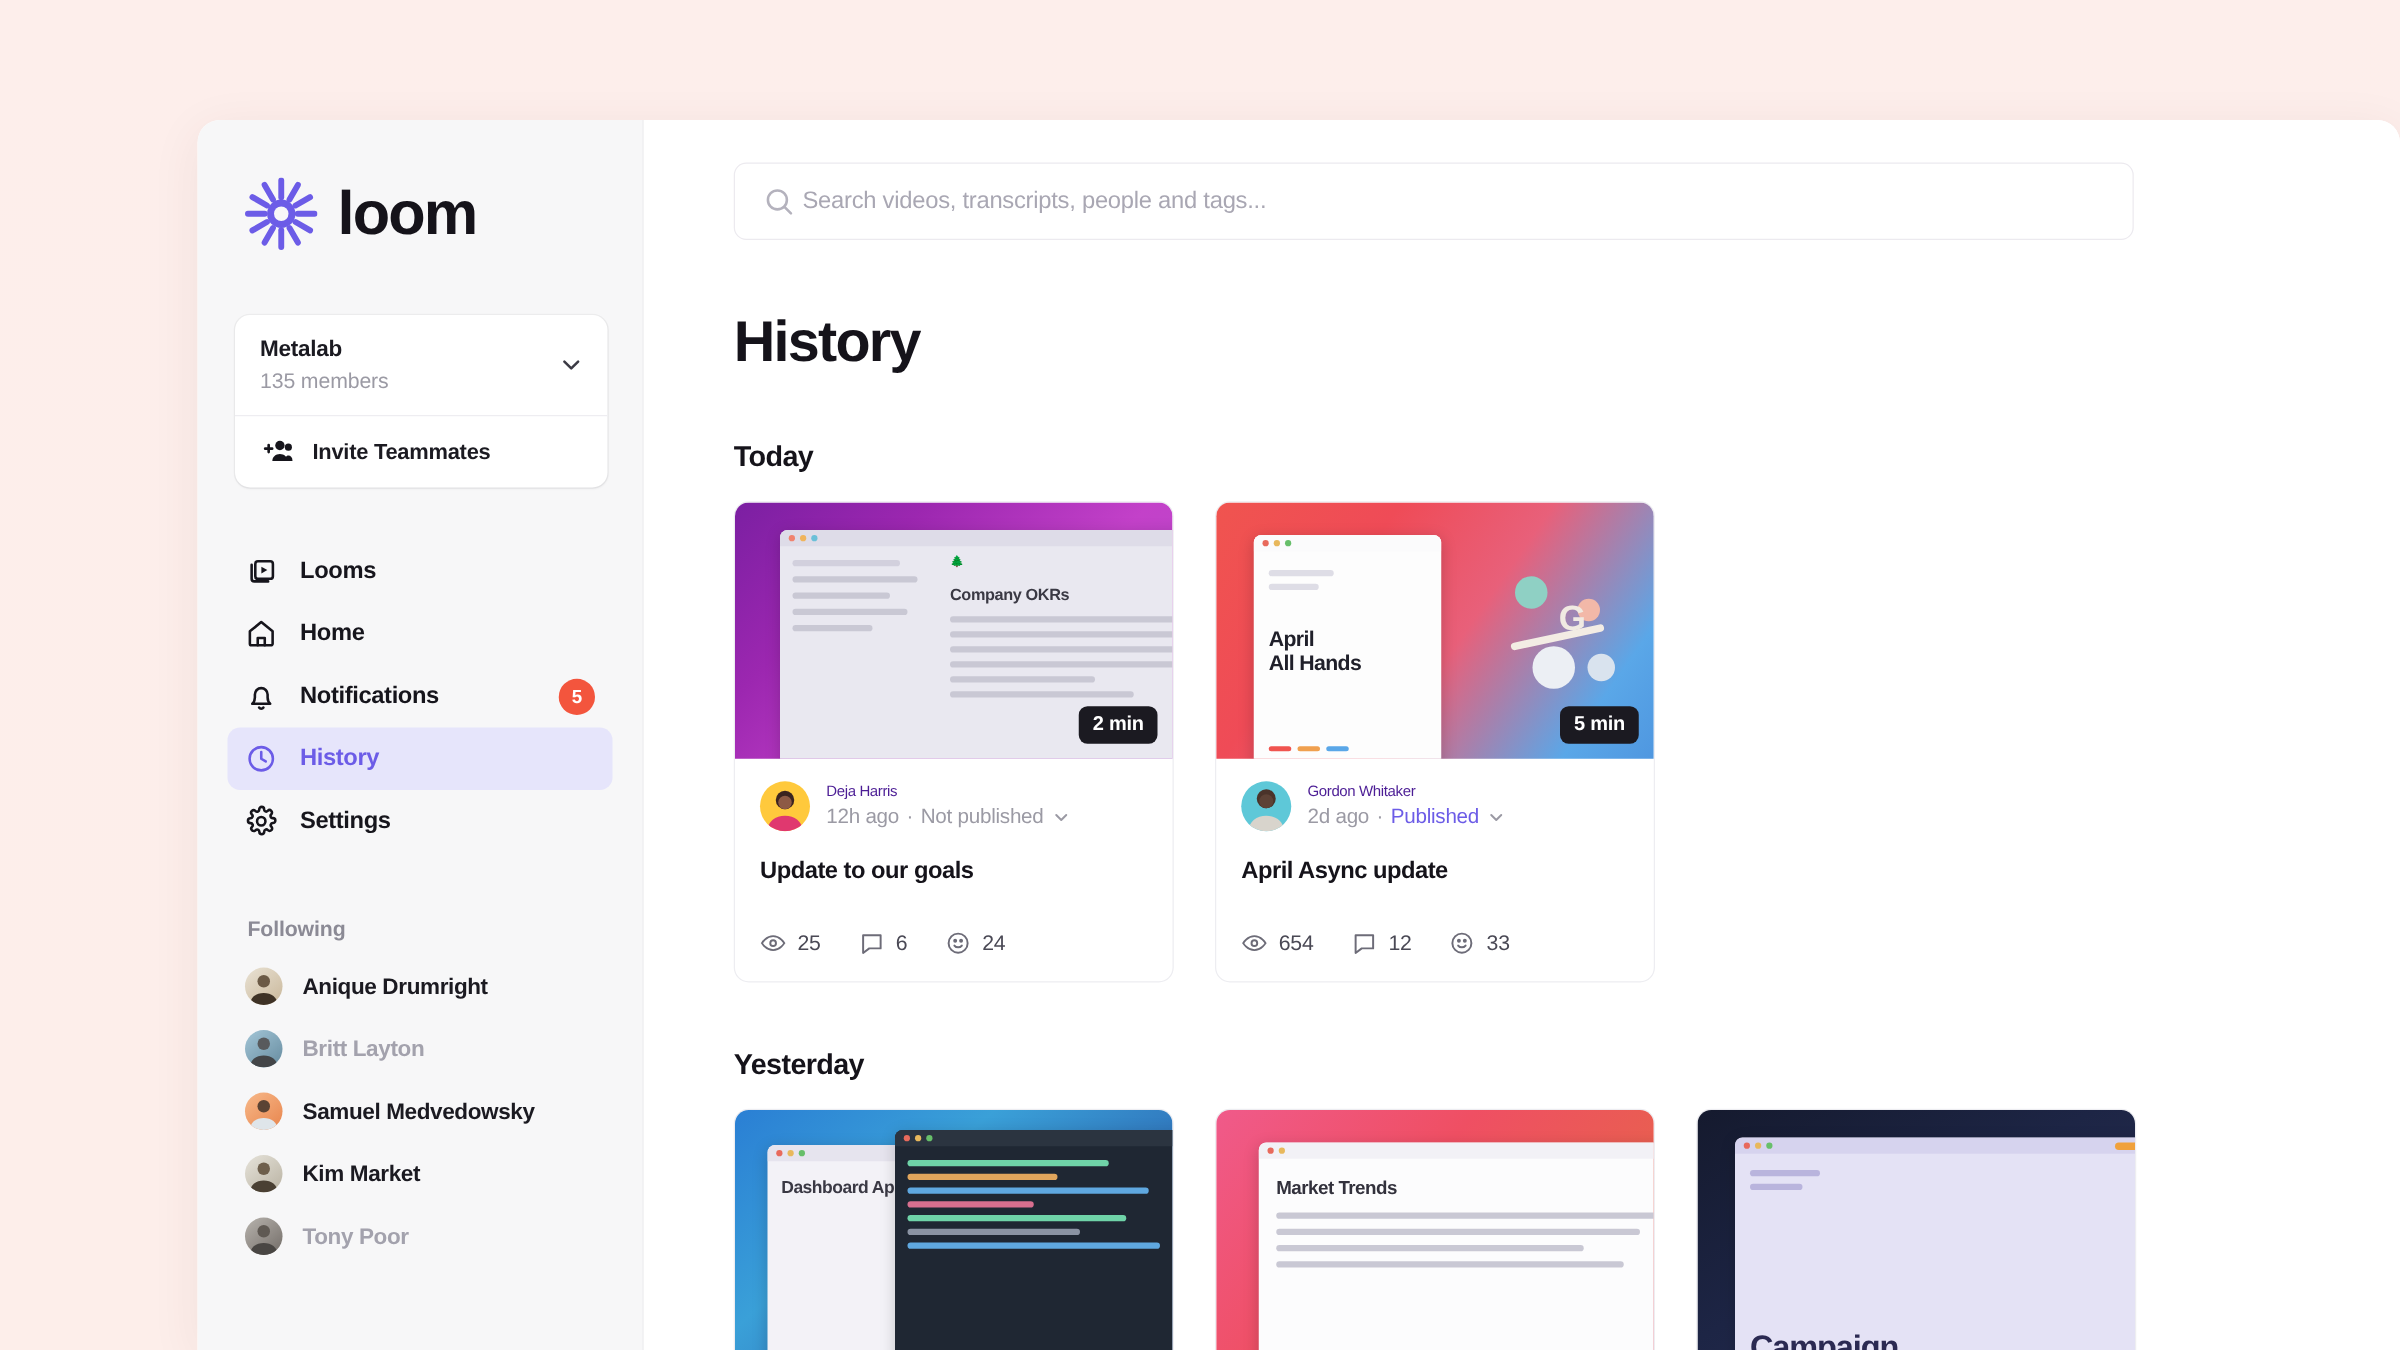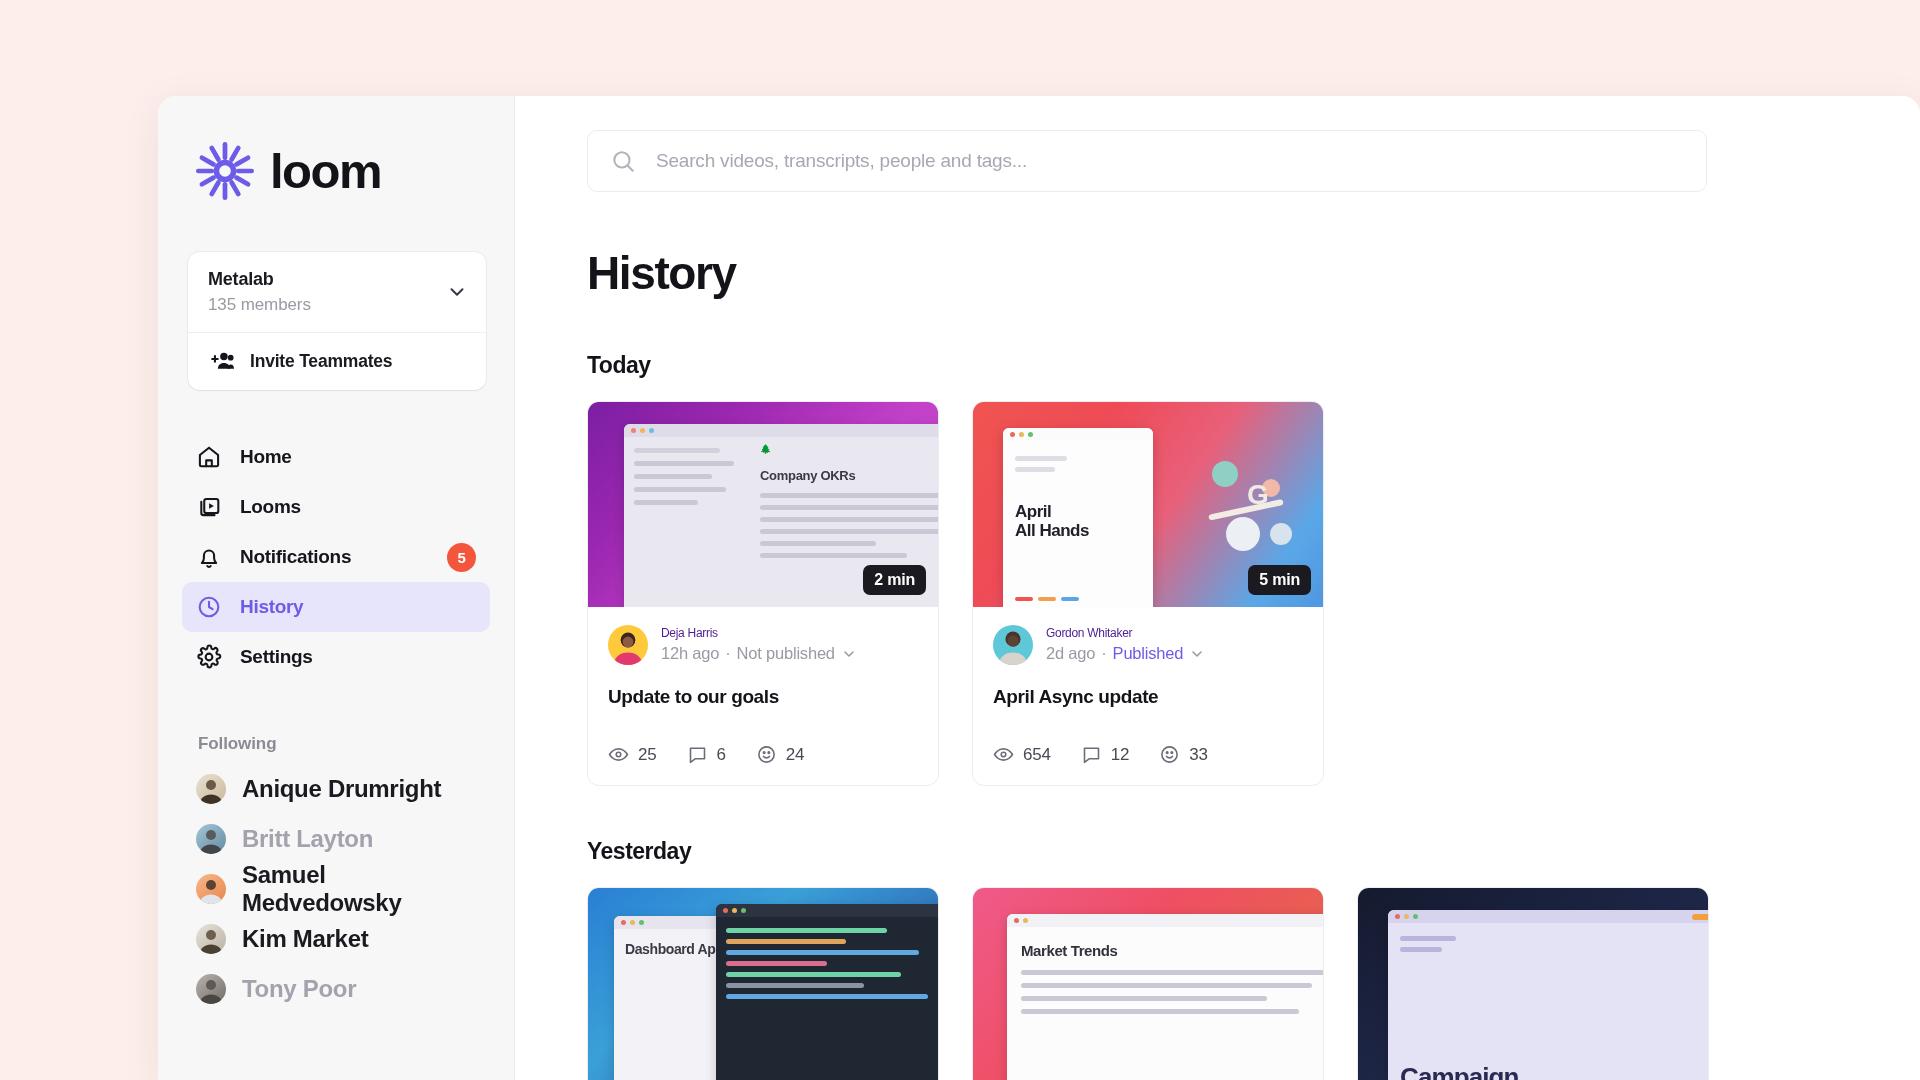--- a/index.html
+++ b/index.html
@@ -115,41 +115,41 @@
     height: 50px;
     padding: 0 14px;
     border-radius: 10px;
     cursor: pointer;
   }
   .avatar-sm {
     width: 30px; height: 30px; flex: 0 0 30px;
     border-radius: 50%;
     position: relative; overflow: hidden;
   }
-  .follow-name { font-size: 24px; font-weight: 700; color: #1b1a21; letter-spacing: -.3px; }
+  .follow-name { font-size: 18px; font-weight: 700; color: #1b1a21; letter-spacing: -.3px; }
   .follow-item.offline .follow-name { color: #a3a2ad; font-weight: 600; }
   .follow-item.offline .avatar-sm { filter: grayscale(.45) opacity(.85); }
 
   
   #main {
     flex: 1 1 auto;
     height: 100%;
     background: #fff;
     padding: 0;
     position: relative;
     overflow: hidden;
   }
 
   .search-wrap { padding: 34px 60px 0 72px; }
   .search-box {
     height: 62px;
     border: 1px solid #eceaef;
     border-radius: 10px;
     display: flex; align-items: center;
-    gap: 20px;
+    gap: 6px;
     padding: 0 22px;
     background: #fff;
     max-width: 1120px;
   }
   .search-box .ic { width: 26px; height: 26px; flex: 0 0 26px; color: #b4b2bd; }
   .search-input {
     border: 0; outline: 0; background: transparent;
     font-family: "Liberation Sans", sans-serif;
     font-size: 19px; color: #3b3a44; width: 100%;
     letter-spacing: -.2px;
@@ -283,36 +283,36 @@
         </span>
         <span class="invite-label">Invite Teammates</span>
       </div>
     </div>
 
     <nav class="nav">
 
       <div class="nav-item">
         <span class="ic">
           <svg viewBox="0 0 24 24" width="26" height="26" fill="none" stroke="currentColor" stroke-width="1.9" stroke-linecap="round" stroke-linejoin="round">
-            <path d="M3.6 10.2 12 3.4l8.4 6.8v9.1a1.2 1.2 0 0 1-1.2 1.2H4.8a1.2 1.2 0 0 1-1.2-1.2z"></path>
-            <path d="M9.4 20.5v-5.4h5.2v5.4"></path>
-          </svg>
-        </span>
-        <span class="nav-label">Home</span>
-      </div>
-
-      <div class="nav-item">
-        <span class="ic">
-          <svg viewBox="0 0 24 24" width="26" height="26" fill="none" stroke="currentColor" stroke-width="1.9" stroke-linecap="round" stroke-linejoin="round">
             <rect x="7.6" y="4.6" width="13" height="13" rx="2"></rect>
             <path d="M4.9 7.2v10.3a2 2 0 0 0 2 2h10.2"></path>
             <path d="M12.1 8.6v5l4.4-2.5z" fill="currentColor" stroke="none"></path>
           </svg>
         </span>
         <span class="nav-label">Looms</span>
+      </div>
+
+      <div class="nav-item">
+        <span class="ic">
+          <svg viewBox="0 0 24 24" width="26" height="26" fill="none" stroke="currentColor" stroke-width="1.9" stroke-linecap="round" stroke-linejoin="round">
+            <path d="M3.6 10.2 12 3.4l8.4 6.8v9.1a1.2 1.2 0 0 1-1.2 1.2H4.8a1.2 1.2 0 0 1-1.2-1.2z"></path>
+            <path d="M9.4 20.5v-5.4h5.2v5.4"></path>
+          </svg>
+        </span>
+        <span class="nav-label">Home</span>
       </div>
 
       <div class="nav-item">
         <span class="ic">
           <svg viewBox="0 0 24 24" width="26" height="26" fill="none" stroke="currentColor" stroke-width="1.9" stroke-linecap="round" stroke-linejoin="round">
             <path d="M5.4 17.6h13.2c-1.5-1.3-1.9-2.6-1.9-4.6v-2.3a4.7 4.7 0 0 0-9.4 0V13c0 2-.4 3.3-1.9 4.6z"></path>
             <path d="M10.4 20.3a1.9 1.9 0 0 0 3.2 0"></path>
           </svg>
         </span>
         <span class="nav-label">Notifications</span>

